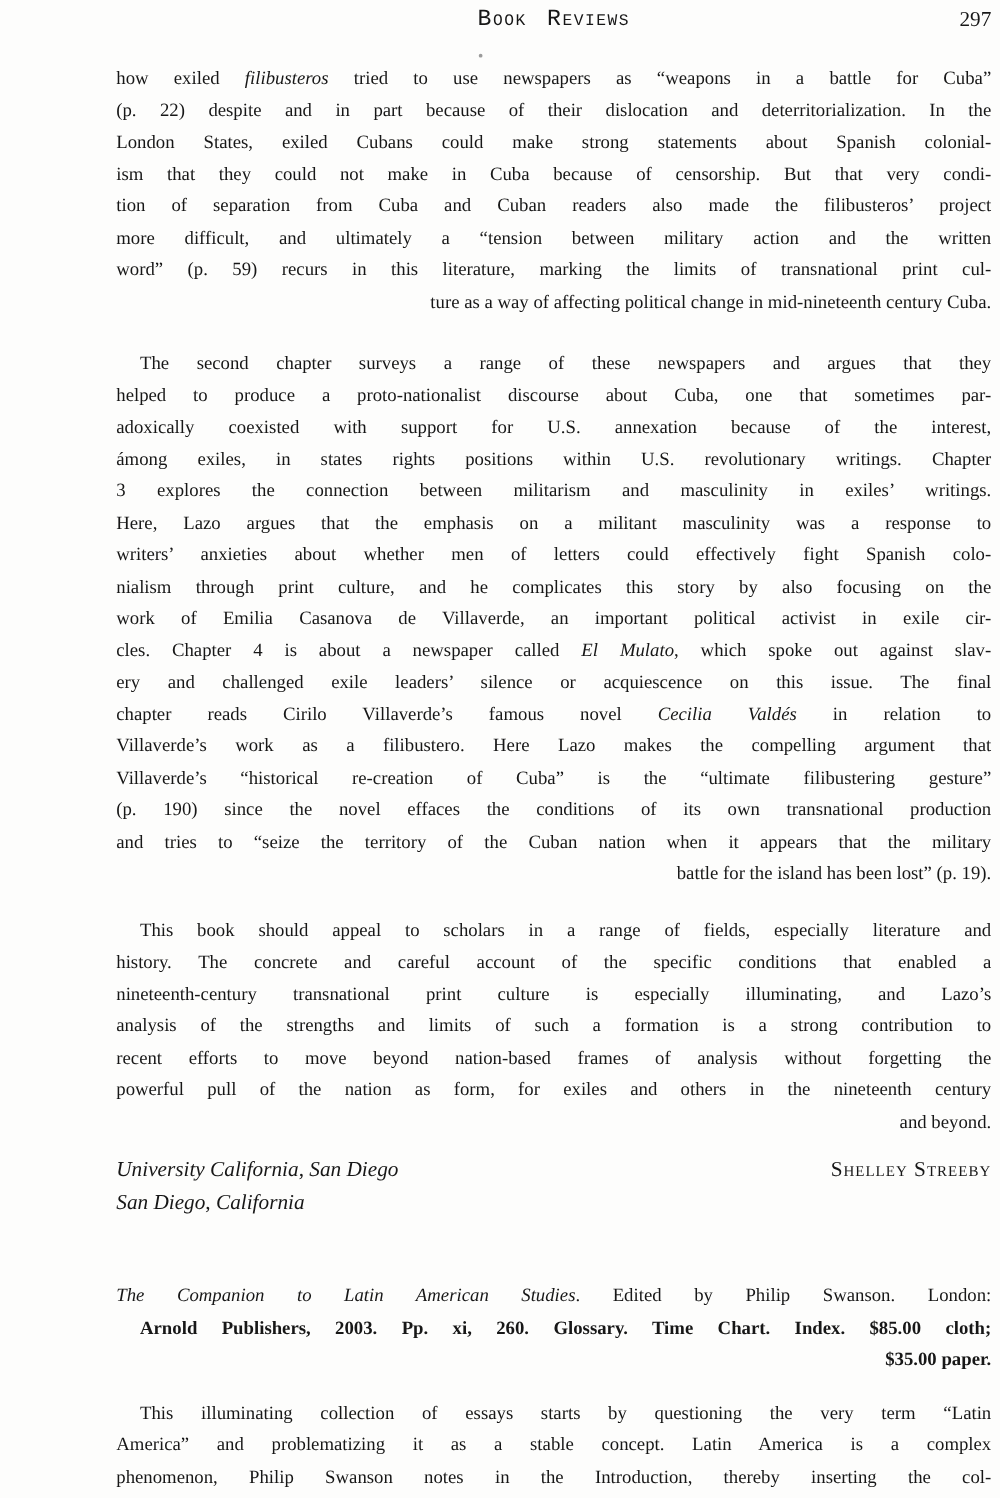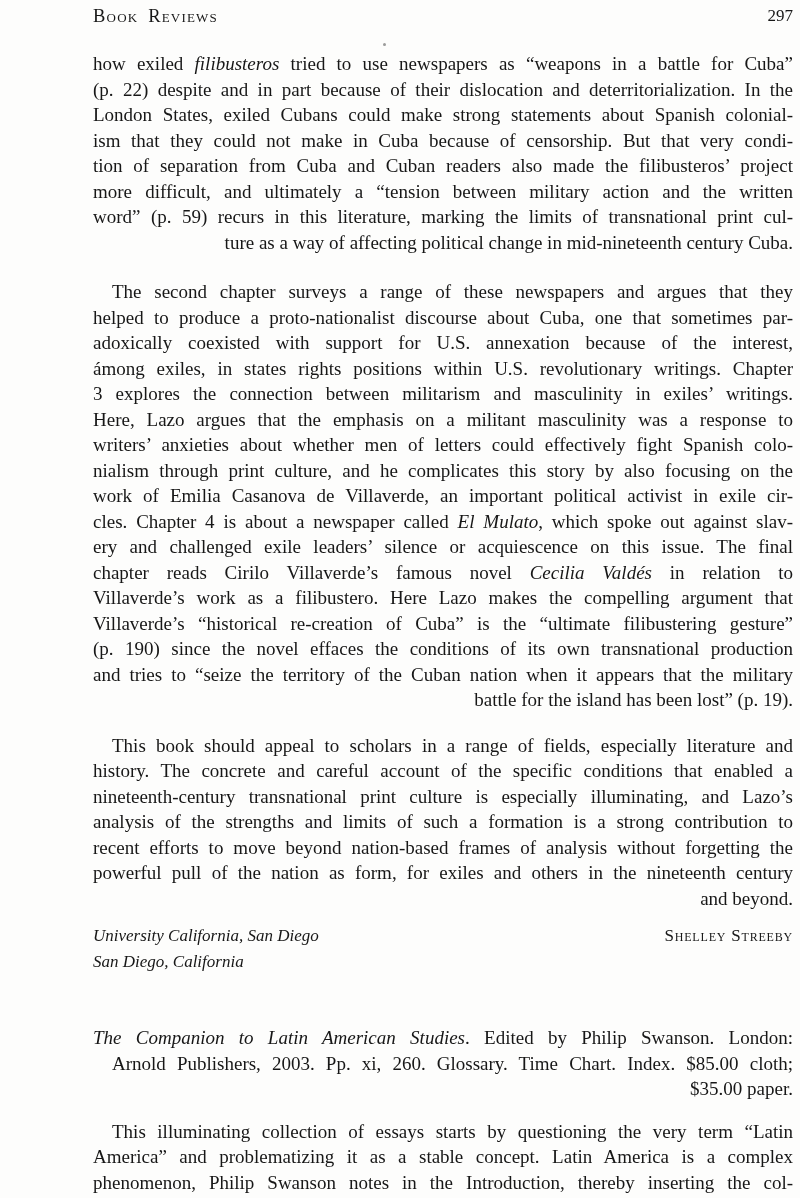--- a/index.html
+++ b/index.html
@@ -22,48 +22,50 @@
     width: 700px;
   }
   
   .pagehead {
     position: relative;
     margin: 6px 0 0 93px;
     width: 700px;
     height: 20px;
   }
   .running-head {
+    text-align: center;
     font-variant: small-caps;
     font-size: 18.5px;
     letter-spacing: 1.2px;
     word-spacing: 4px;
     line-height: 20px;
+    font-family: Liberation Mono, monospace;
   }
   .page-number {
     position: absolute;
     right: 0;
     top: 0;
     font-size: 17px;
     line-height: 20px;
     text-align: center;
   }
   
-  .para { font-size: 19px; }
+  .para { font-size: 15px; }
   .line {
     line-height: 25.5px;
     height: 25.5px;
     overflow: hidden;
     text-align: right;
   }
   .line.just {
     text-align: justify;
     text-align-last: justify;
   }
   .line.first-indent { text-indent: 19px; }
-  .line.hang { padding-left: 19px; }
+  .line.hang { padding-left: 19px; font-weight: bold; }
   em { font-style: italic; }
 
   #para1 { margin-top: 25px; }
   #para2 { margin-top: 24px; }
   #para3 { margin-top: 20px; }
 
   .sig-block {
     margin-top: 12px;
     display: flex;
     justify-content: space-between;

